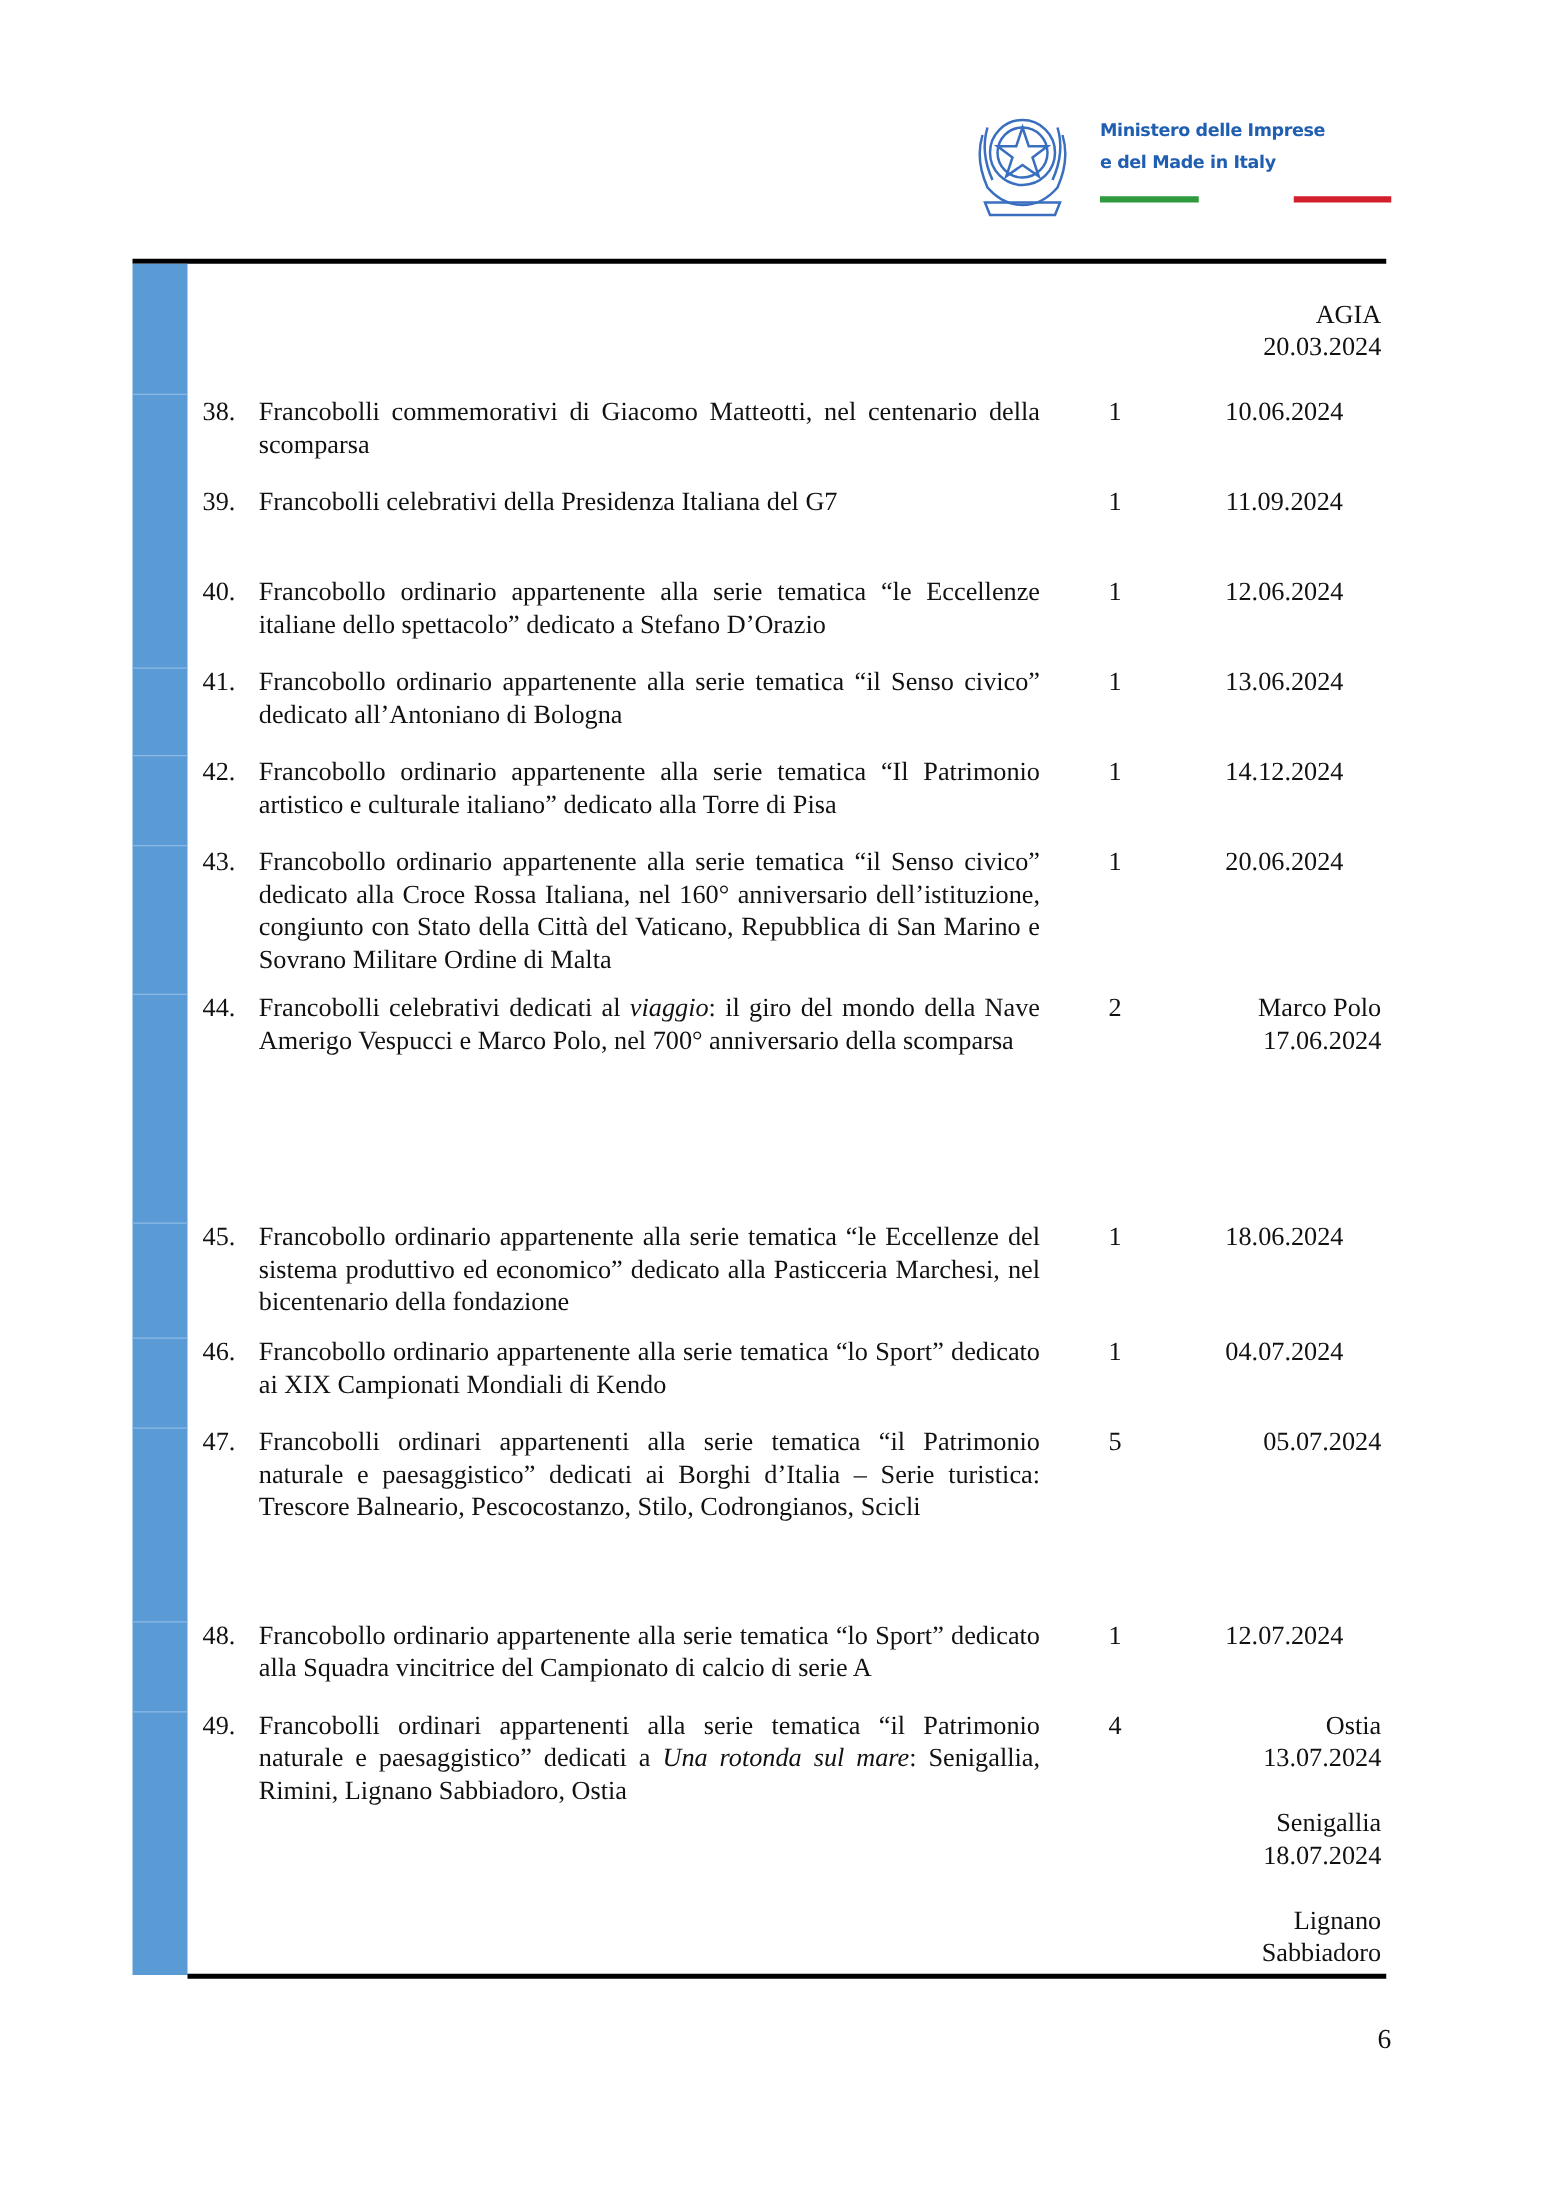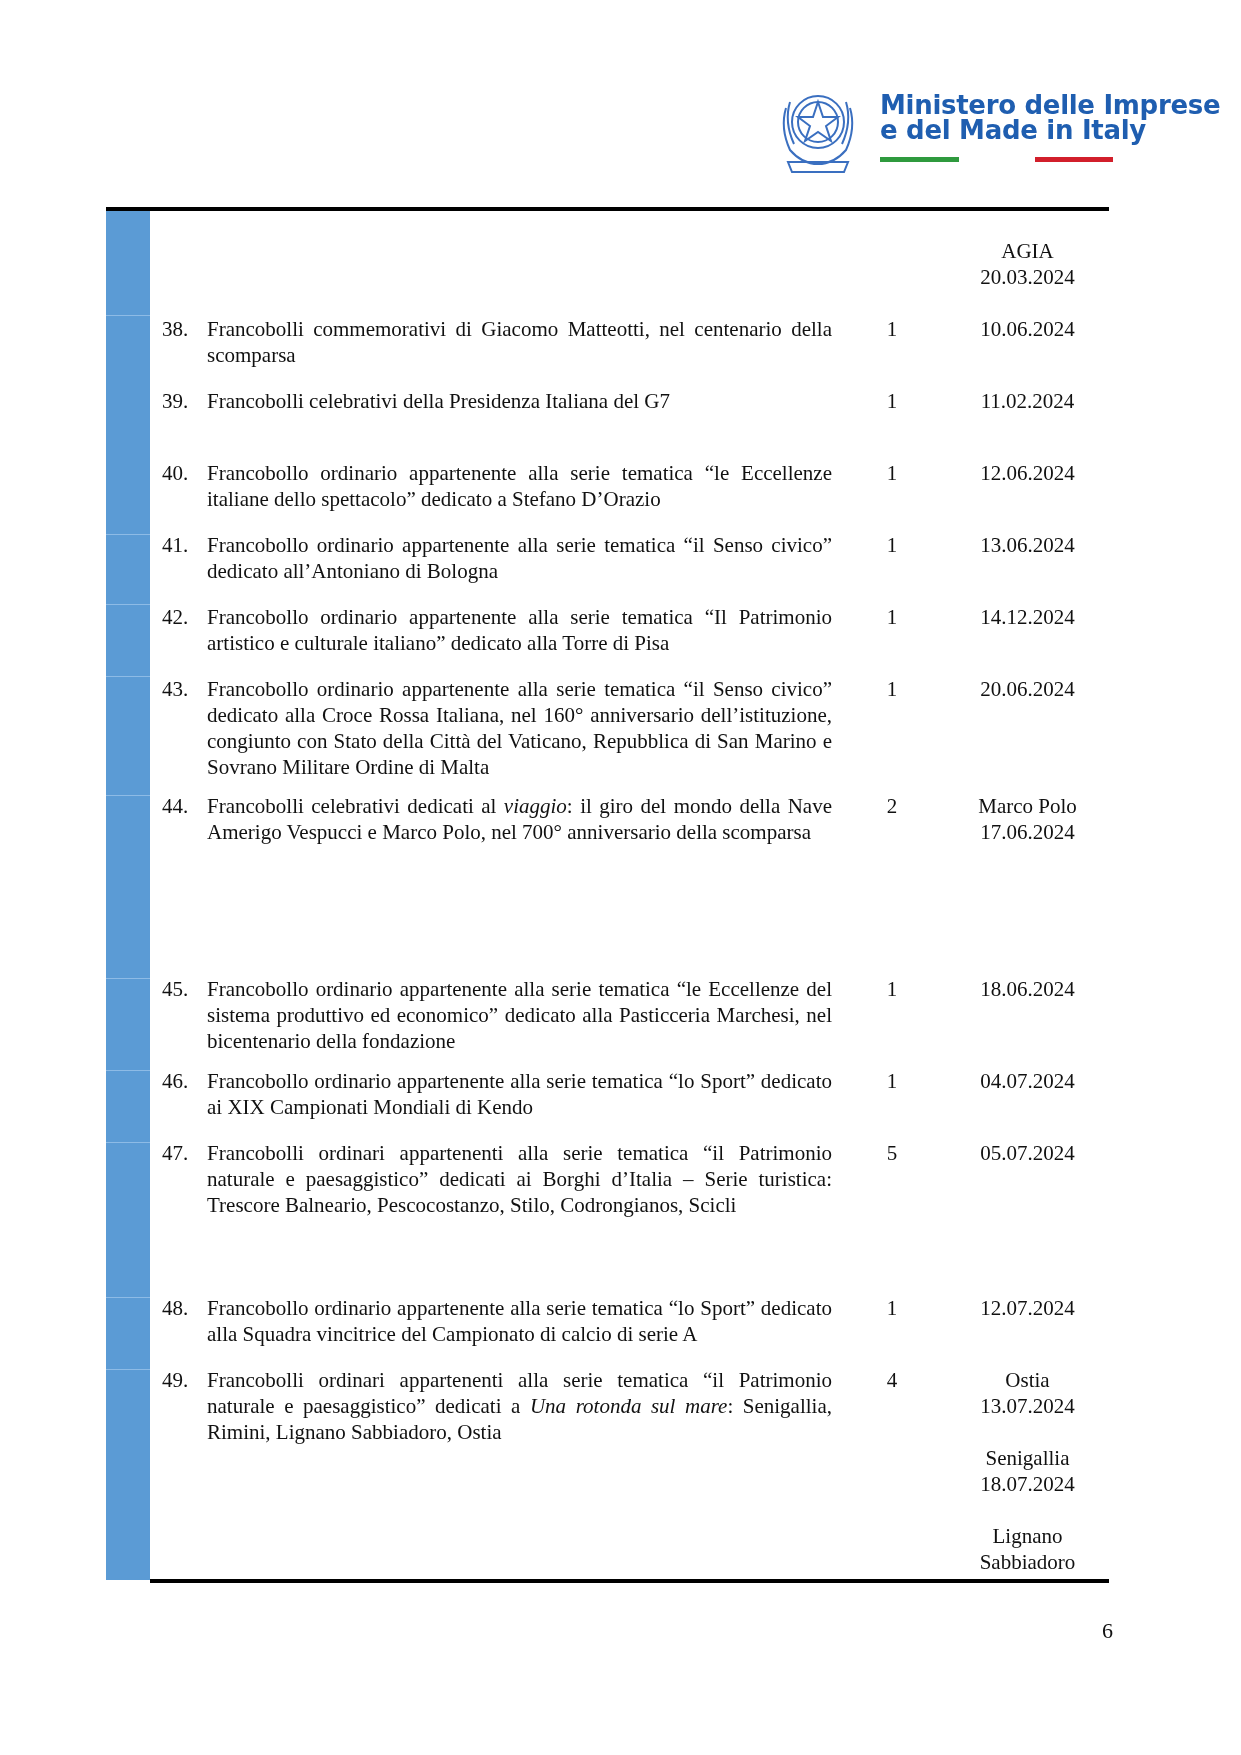--- a/index.html
+++ b/index.html
@@ -3,36 +3,36 @@
 <meta charset="utf-8">
 <style>
   html, body { margin: 0; padding: 0; }
   body {
     width: 1241px; height: 1755px; position: relative; background: #ffffff;
     font-family: "Liberation Serif", "DejaVu Serif", serif; color: #111111;
     overflow: hidden;
   }
   .header-logo { position: absolute; left: 770px; top: 74px; width: 360px; height: 110px; }
   .emblem { position: absolute; left: 4px; top: 4px; width: 88px; height: 98px; }
-  .ministry-name { position: absolute; left: 110px; top: 19px; font-family: "DejaVu Sans", "Liberation Sans", sans-serif; font-weight: bold; color: #1f5eb0; font-size: 26px; line-height: 25px; letter-spacing: -0.3px; }
+  .ministry-name { position: absolute; left: 110px; top: 19px; font-family: "DejaVu Sans", "Liberation Sans", sans-serif; font-weight: bold; color: #1f5eb0; font-size: 14px; line-height: 25px; letter-spacing: -0.3px; }
   .ministry-name div { white-space: nowrap; }
   .flag-bar-green { position: absolute; left: 110px; top: 83px; width: 79px; height: 5px; background: #2f9a3e; }
   .flag-bar-red { position: absolute; left: 265px; top: 83px; width: 78px; height: 5px; background: #d21f2b; }
 
   .top-rule { position: absolute; left: 106px; top: 207px; width: 1003px; height: 4px; background: #000; }
   .bottom-rule { position: absolute; left: 150px; top: 1579px; width: 959px; height: 4px; background: #000; }
   .side-bar { position: absolute; left: 106px; top: 211px; width: 44px; height: 1369px; background: #5b9bd5; }
   .side-sep { position: absolute; left: 0; width: 44px; height: 1px; background: #8dbbe6; }
 
   .row { position: absolute; left: 150px; width: 959px; font-size: 21px; line-height: 26px; }
   .row .num { position: absolute; left: 12px; top: 0; }
   .row .desc { position: absolute; left: 57px; top: 0; width: 625px; text-align: justify; text-align-last: left; }
   .row .qty { position: absolute; left: 722px; width: 40px; top: 0; text-align: center; }
   .row .dates { position: absolute; left: 800px; width: 155px; top: 0; text-align: center; }
-  .dates .grp { margin-bottom: 26px; }
+  .dates .grp { margin-bottom: 26px; text-align: right; }
   .dates .grp:last-child { margin-bottom: 0; }
   .dates .line { display: block; white-space: nowrap; }
   .desc i { font-style: italic; }
   .page-number { position: absolute; left: 1102px; top: 1618px; font-size: 22px; }
 </style>
 </head>
 <body>
 
 <div class="header-logo">
   <svg class="emblem" viewBox="0 0 88 98">
@@ -85,21 +85,21 @@
   <div class="dates">
       <span class="line">10.06.2024</span>
     </div>
 </div>
 
 <div class="row" style="top:388px">
   <span class="num">39.</span>
   <div class="desc">Francobolli celebrativi della Presidenza Italiana del G7</div>
   <div class="qty">1</div>
   <div class="dates">
-      <span class="line">11.02.2024</span>
+      <span class="line">11.09.2024</span>
     </div>
 </div>
 
 <div class="row" style="top:460px">
   <span class="num">40.</span>
   <div class="desc">Francobollo ordinario appartenente alla serie tematica “le Eccellenze italiane dello spettacolo” dedicato a Stefano D’Orazio</div>
   <div class="qty">1</div>
   <div class="dates">
       <span class="line">12.06.2024</span>
     </div>

